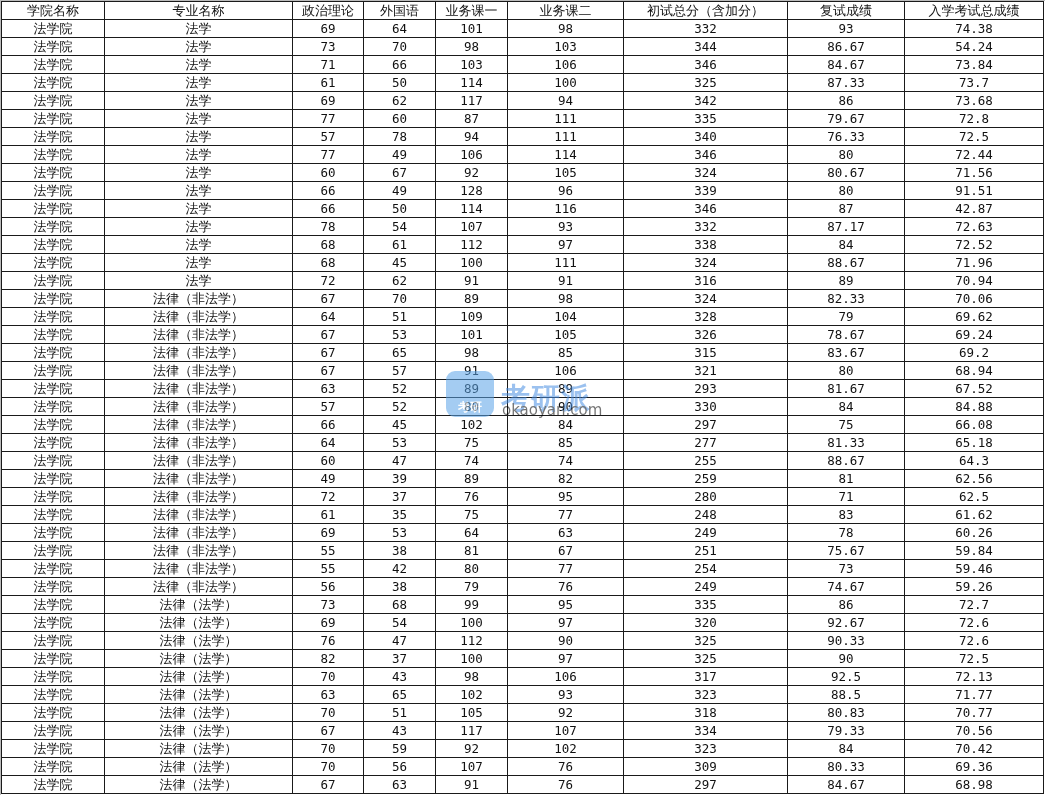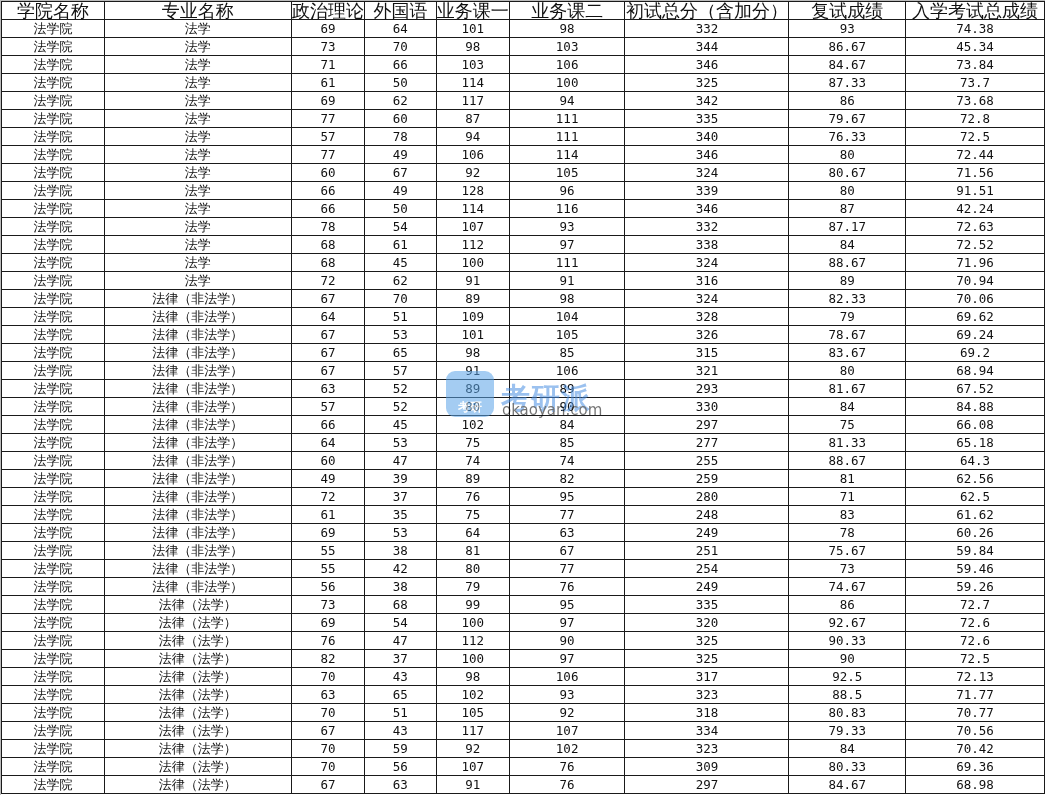--- a/index.html
+++ b/index.html
@@ -15,21 +15,21 @@
     .sheet th, .sheet td {
       border: 1px solid #1a1a1a;
       height: 17px;
       padding: 0;
       text-align: center;
       white-space: nowrap;
       overflow: hidden;
       line-height: 17px;
       font-weight: normal;
     }
-    .sheet th { font-size: 18px; }
+    .sheet th { font-size: 13px; }
     .sheet td.num { font-family: "DejaVu Sans Mono", monospace; font-size: 12.5px; }
     .outer-left { position: absolute; left: 0; top: 0; width: 1px; height: 795px; background: #bbb; }
     .outer-top { position: absolute; left: 0; top: 0; width: 1045px; height: 1px; background: #bbb; }
     .watermark {
       position: absolute; left: 446px; top: 371px; width: 150px; height: 48px;
       pointer-events: none; opacity: 0.55;
     }
     .wm-badge {
       position: absolute; left: 0; top: 0; width: 48px; height: 46px;
       background: #5aa4e8; border-radius: 9px;
@@ -92,21 +92,21 @@
       </tr>
       <tr>
         <td>法学院</td>
         <td>法学</td>
         <td class="num">73</td>
         <td class="num">70</td>
         <td class="num">98</td>
         <td class="num">103</td>
         <td class="num">344</td>
         <td class="num">86.67</td>
-        <td class="num">45.34</td>
+        <td class="num">54.24</td>
       </tr>
       <tr>
         <td>法学院</td>
         <td>法学</td>
         <td class="num">71</td>
         <td class="num">66</td>
         <td class="num">103</td>
         <td class="num">106</td>
         <td class="num">346</td>
         <td class="num">84.67</td>
@@ -191,21 +191,21 @@
       </tr>
       <tr>
         <td>法学院</td>
         <td>法学</td>
         <td class="num">66</td>
         <td class="num">50</td>
         <td class="num">114</td>
         <td class="num">116</td>
         <td class="num">346</td>
         <td class="num">87</td>
-        <td class="num">42.24</td>
+        <td class="num">42.87</td>
       </tr>
       <tr>
         <td>法学院</td>
         <td>法学</td>
         <td class="num">78</td>
         <td class="num">54</td>
         <td class="num">107</td>
         <td class="num">93</td>
         <td class="num">332</td>
         <td class="num">87.17</td>

